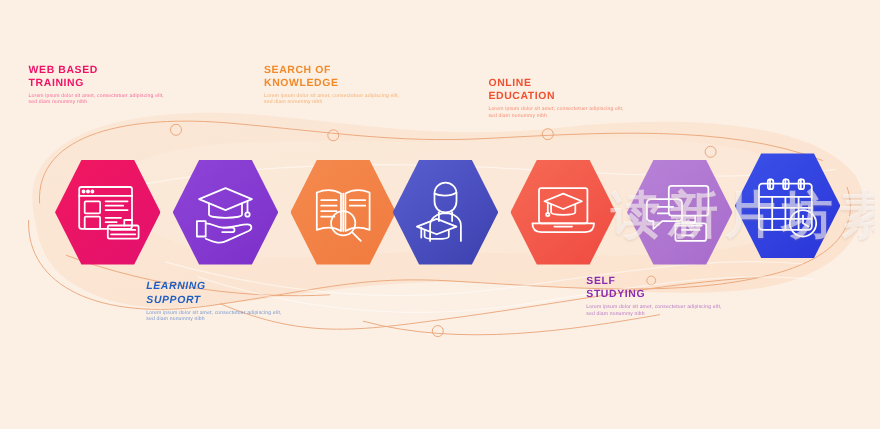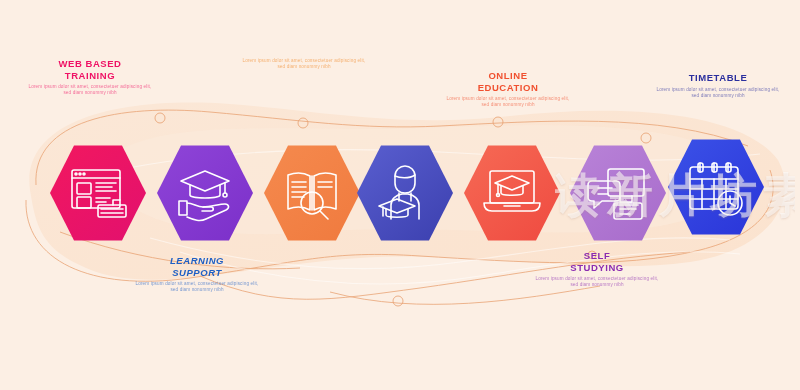--- a/index.html
+++ b/index.html
@@ -36,21 +36,20 @@
   }
   .hex-icon {
     position: absolute;
     left: 0; top: 0;
     width: 96px;
     height: 100px;
   }
 
   .label {
     position: absolute;
-    text-align: center;
     width: 128px;
   }
   .label-title {
     font-size: 9.5px;
     font-weight: bold;
     letter-spacing: 0.55px;
     line-height: 11.5px;
     margin: 0 0 3px 0;
     text-transform: uppercase;
   }
@@ -255,30 +254,27 @@
   <div id="label-layer">
       <div class="label" style="left: 26px; top: 58px;">
         <div class="label-title" style="color: rgb(239, 18, 101);">WEB BASED<br><span>TRAINING</span></div>
         <div class="label-body" style="color: rgb(239, 18, 101);">Lorem ipsum dolor sit amet, consectetuer adipiscing elit, sed diam nonummy nibh</div>
       </div>
       <div class="label" style="left: 133px; top: 255px;">
         <div class="label-title" style="color: rgb(31, 95, 196); font-style: italic;">LEARNING<br><span>SUPPORT</span></div>
         <div class="label-body" style="color: rgb(31, 95, 196);">Lorem ipsum dolor sit amet, consectetuer adipiscing elit, sed diam nonummy nibh</div>
       </div>
       <div class="label" style="left: 240px; top: 58px;">
+        <div class="label-title" style="color: rgb(240, 138, 42);">SEARCH OF<br><span>KNOWLEDGE</span></div>
         <div class="label-body" style="color: rgb(240, 138, 42);">Lorem ipsum dolor sit amet, consectetuer adipiscing elit, sed diam nonummy nibh</div>
       </div>
       <div class="label" style="left: 444px; top: 58px; margin-top: 12px;">
         <div class="label-title" style="color: rgb(240, 80, 47);">ONLINE<br><span>EDUCATION</span></div>
         <div class="label-body" style="color: rgb(240, 80, 47);">Lorem ipsum dolor sit amet, consectetuer adipiscing elit, sed diam nonummy nibh</div>
       </div>
       <div class="label" style="left: 533px; top: 250px;">
         <div class="label-title" style="color: rgb(139, 43, 176);">SELF<br><span>STUDYING</span></div>
         <div class="label-body" style="color: rgb(139, 43, 176);">Lorem ipsum dolor sit amet, consectetuer adipiscing elit, sed diam nonummy nibh</div>
       </div>
-      <div class="label" style="left: 654px; top: 72px;">
-        <div class="label-title" style="color: rgb(43, 47, 158);">TIMETABLE</div>
-        <div class="label-body" style="color: rgb(43, 47, 158);">Lorem ipsum dolor sit amet, consectetuer adipiscing elit, sed diam nonummy nibh</div>
-      </div>
     </div>
 
   <div class="watermark">读新片坊素材</div>
 </div>
 
 </body></html>

